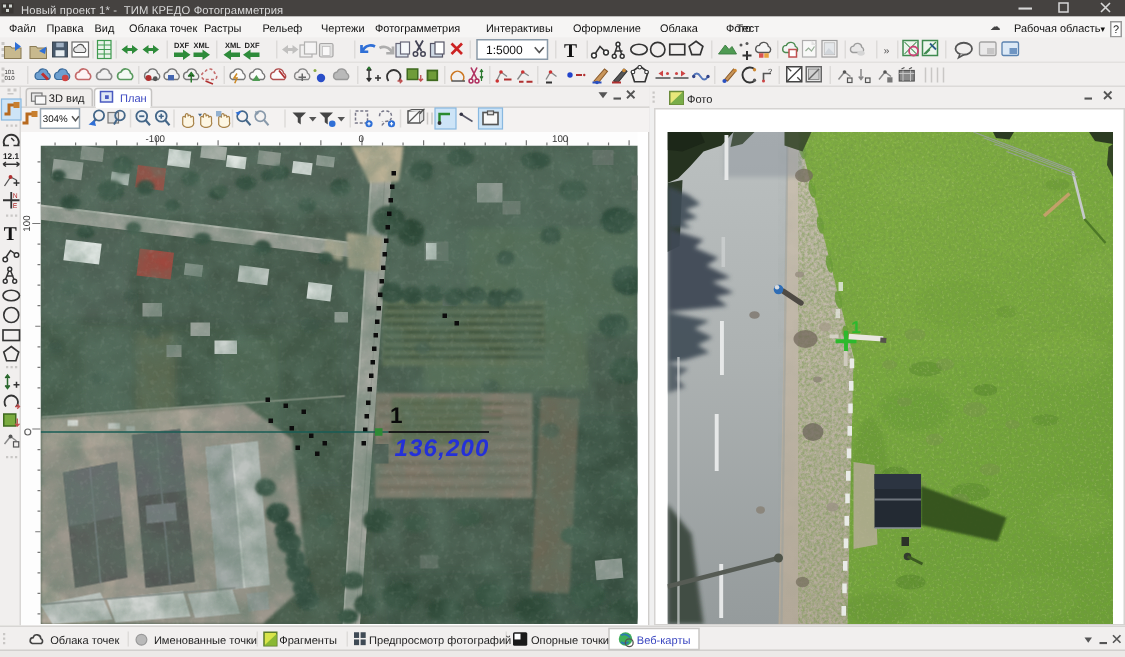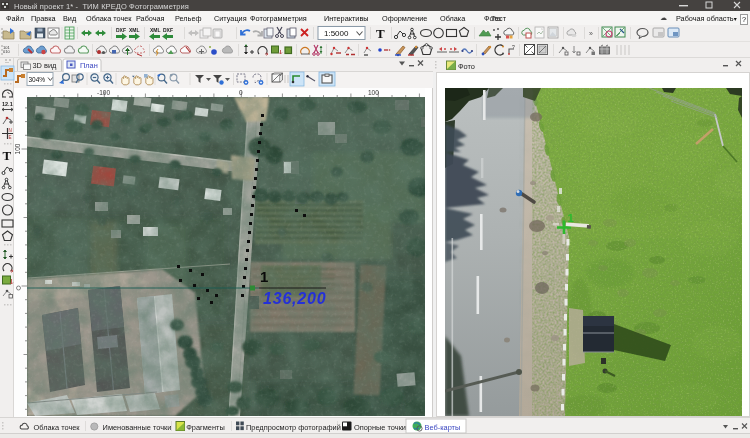--- a/index.html
+++ b/index.html
@@ -36,23 +36,23 @@
     <rect x="679" y="5" width="9" height="1.4" fill="#d8d8d8"></rect>
     <rect x="706" y="2" width="6" height="6" fill="none" stroke="#d8d8d8" stroke-width="1"></rect>
     <path d="M734 2 L740 8 M740 2 L734 8" stroke="#d8d8d8" stroke-width="1.1"></path>
   </svg>
   <div id="titletext" class="abs">Новый проект 1* -&nbsp; ТИМ КРЕДО Фотограмметрия</div>
   <div id="menubar" class="abs">
     <span class="mi" style="left:6px">Файл</span>
     <span class="mi" style="left:31px">Правка</span>
     <span class="mi" style="left:63px">Вид</span>
     <span class="mi" style="left:86px">Облака точек</span>
-    <span class="mi" style="left:136px">Рабочая</span>
+    <span class="mi" style="left:136px">Растры</span>
     <span class="mi" style="left:175px">Рельеф</span>
-    <span class="mi" style="left:214px">Ситуация</span>
+    <span class="mi" style="left:214px">Чертежи</span>
     <span class="mi" style="left:250px">Фотограмметрия</span>
     <span class="mi" style="left:324px">Интерактивы</span>
     <span class="mi" style="left:382px">Оформление</span>
     <span class="mi" style="left:440px">Облака</span>
     <span class="mi" style="left:484px">Фото</span>
     <span class="mi" style="left:491px">Тест</span>
     <span class="mi" style="left:660px; color:#444; font-size:7px">☁</span>
     <span class="mi" style="left:676px">Рабочая область<span style="font-size:6px">▾</span></span>
     <span class="mi" style="left:740px; border:1px solid #999; padding:0 1px; background:#fdfdfd">?</span>
   </div>

